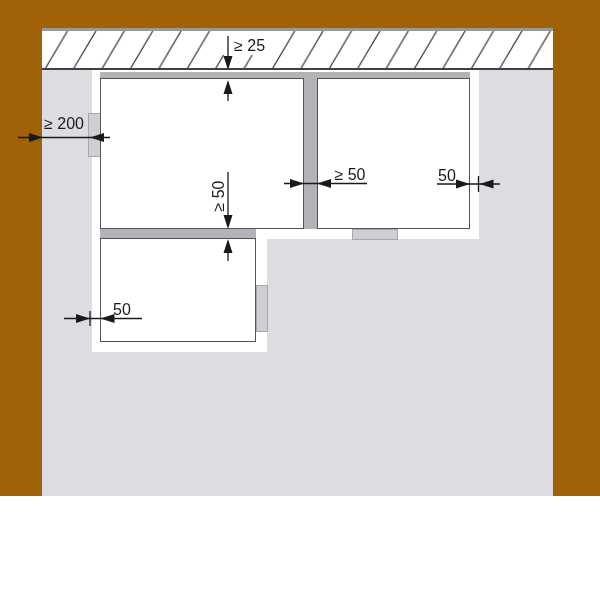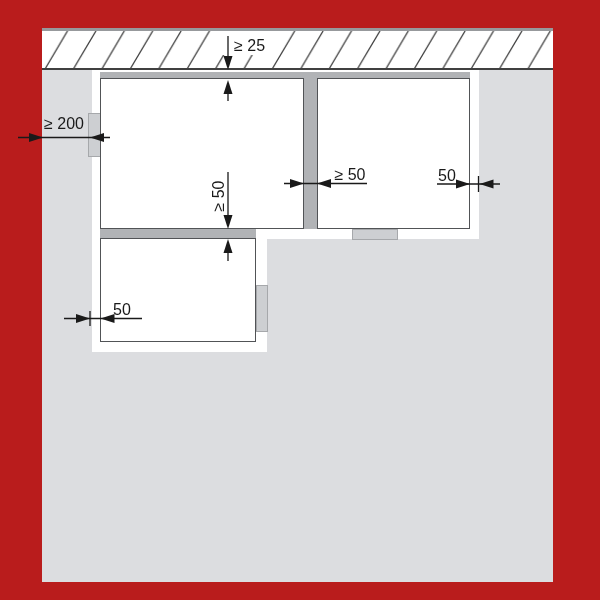--- a/index.html
+++ b/index.html
@@ -1,17 +1,17 @@
 <!DOCTYPE html>
 <html><head>
 <meta charset="utf-8">
 <style>
   html,body{margin:0;padding:0;background:#ffffff;}
   .canvas{
-    position:relative;width:600px;height:600px;background:#b91c1c;overflow:hidden;
+    position:relative;width:600px;height:496px;background:#a16207;overflow:hidden;
     font-family:"Liberation Sans", sans-serif;
     text-align:right;
   }
   .abs{position:absolute;}
   
   .ceiling-topline{left:42px;top:28px;width:511px;height:3px;background:#97999c;}
   .ceiling-hatch{left:42px;top:31px;width:511px;height:38px;}
   .ceiling-bottomline{left:42px;top:68px;width:511px;height:2px;background:#404040;}
   
   .wall{left:42px;top:70px;width:511px;height:512px;background:#dcdde0;}

